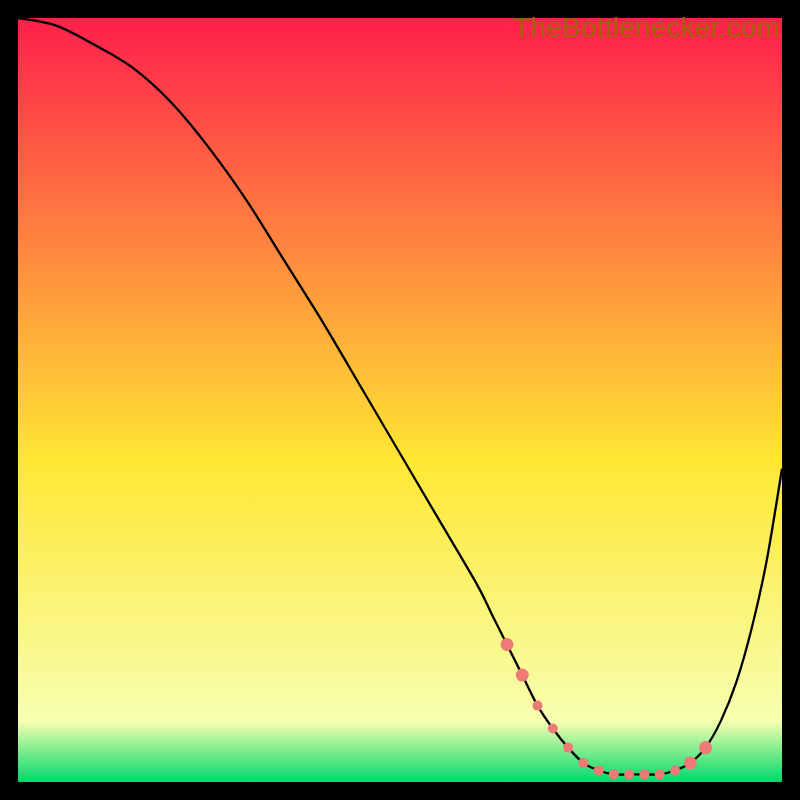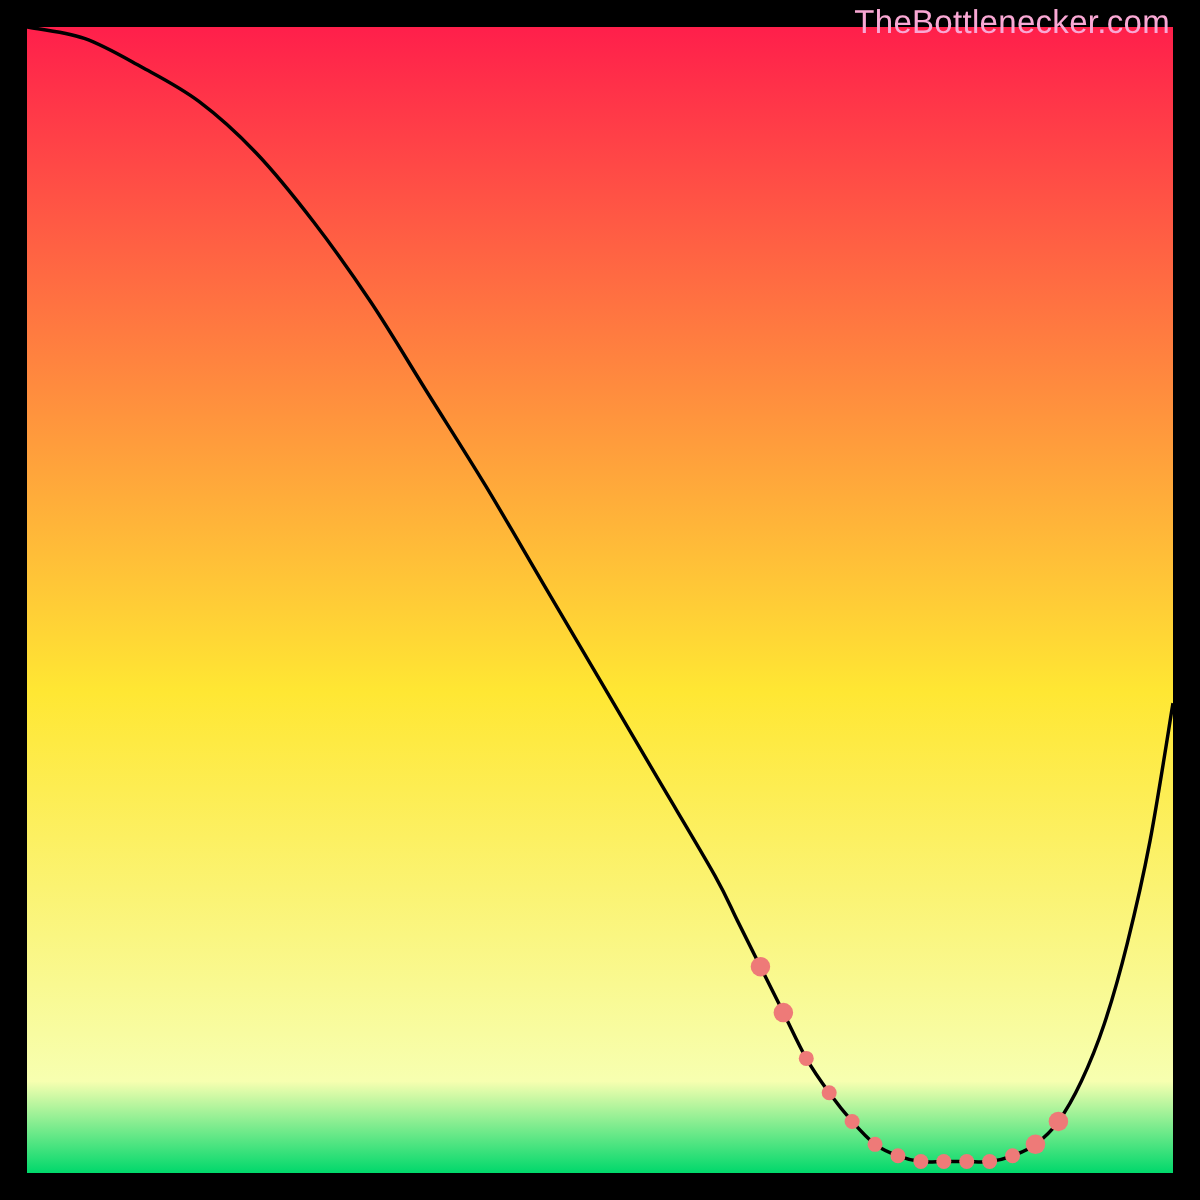--- a/index.html
+++ b/index.html
@@ -21,25 +21,25 @@
   }
   .plot-area {
     position: absolute;
     left: 18px;
     top: 18px;
     width: 764px;
     height: 764px;
   }
   .attribution {
     position: absolute;
-    top: 2px;
+    top: 12px;
     right: 20px;
     font-family: Arial, Helvetica, sans-serif;
-    font-size: 22px;
-    color: #f9a8d4;
+    font-size: 28px;
+    color: #a16207;
     letter-spacing: 0.2px;
   }
 </style>
 </head>
 <body>
 
 <div class="frame"></div>
 
 <svg class="plot-area" viewBox="0 0 764 764" preserveAspectRatio="none">
   <defs>

